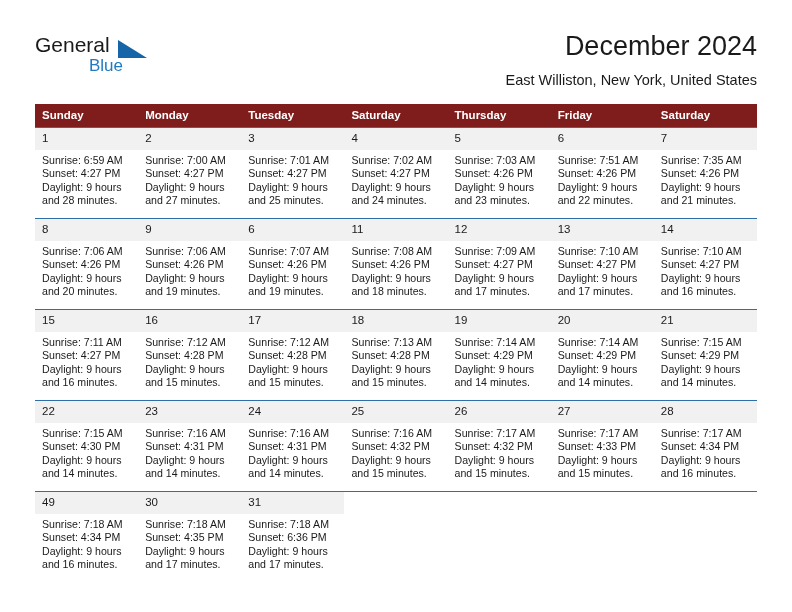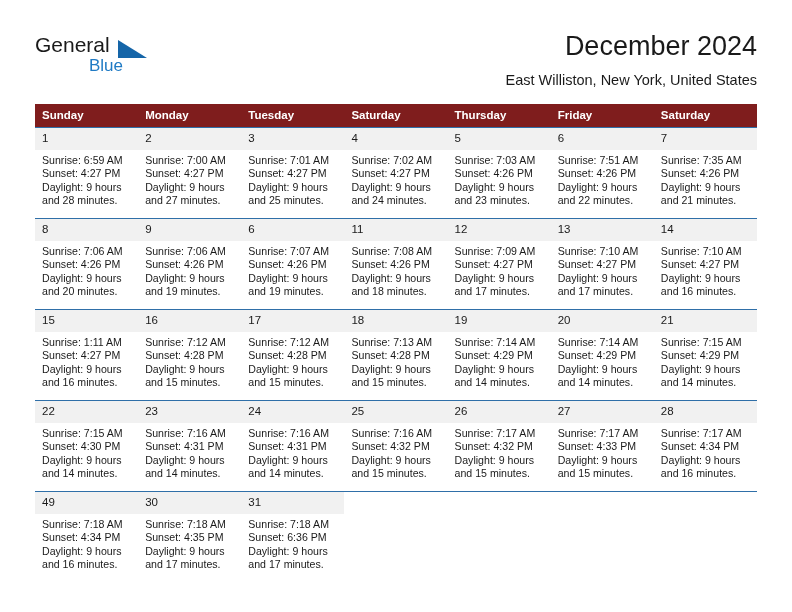--- a/index.html
+++ b/index.html
@@ -315,21 +315,21 @@
             <div>Daylight: 9 hours</div>
             <div>and 16 minutes.</div>
           </div>
         </td>
       </tr>
 
       <tr class="week">
         <td>
           <div class="daynum">15</div>
           <div class="info">
-            <div>Sunrise: 1:11 AM</div>
+            <div>Sunrise: 7:11 AM</div>
             <div>Sunset: 4:27 PM</div>
             <div>Daylight: 9 hours</div>
             <div>and 16 minutes.</div>
           </div>
         </td>
         <td>
           <div class="daynum">16</div>
           <div class="info">
             <div>Sunrise: 7:12 AM</div>
             <div>Sunset: 4:28 PM</div>

